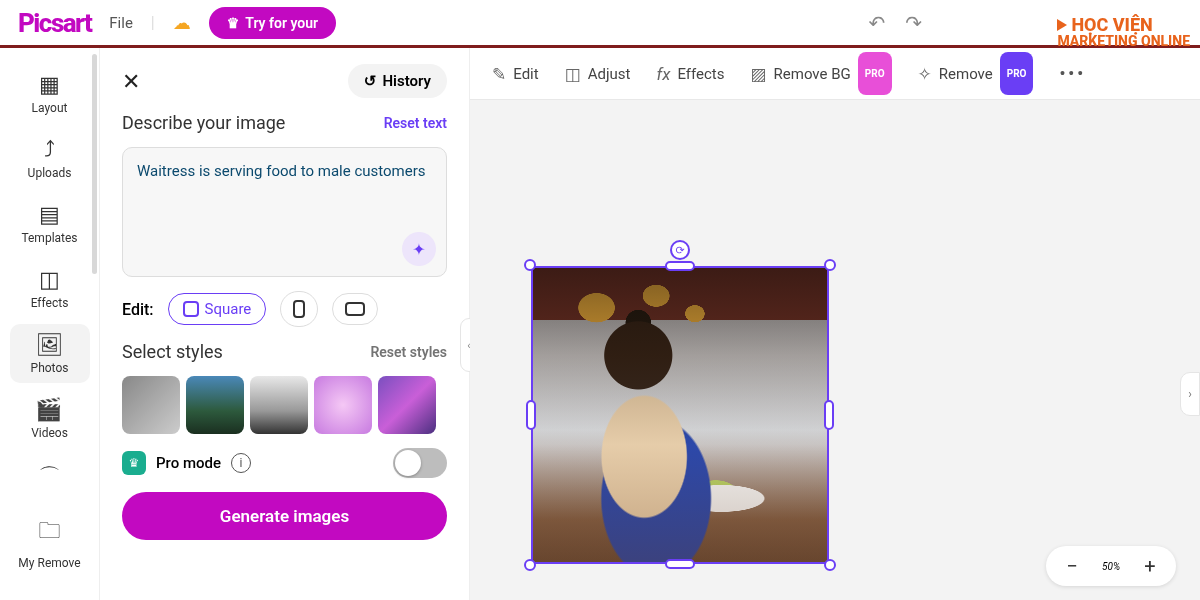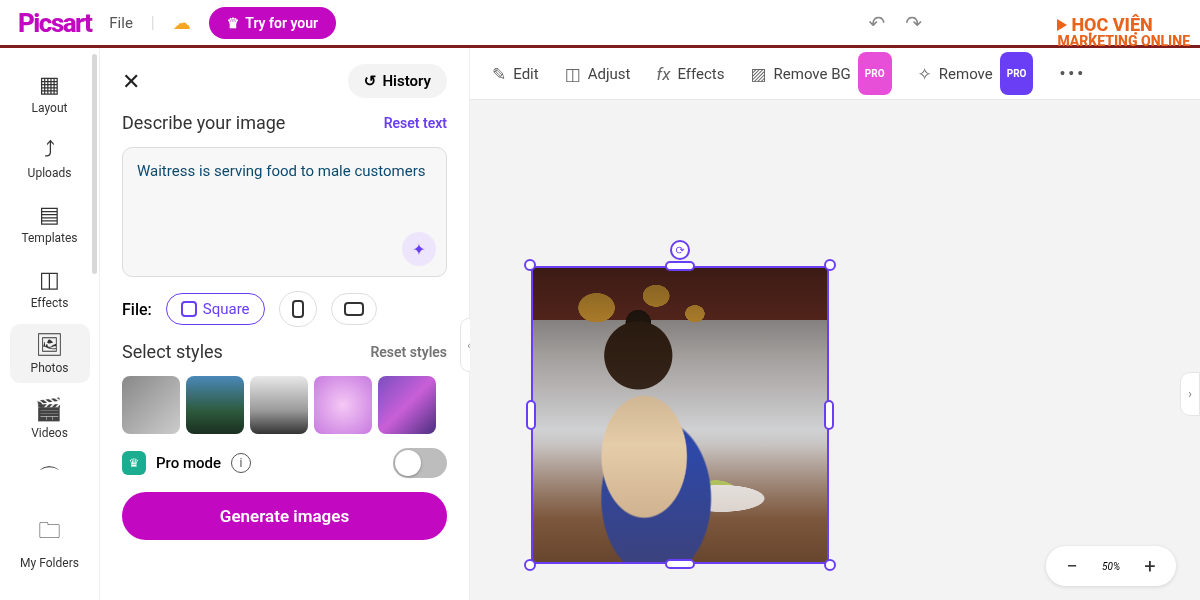--- a/index.html
+++ b/index.html
@@ -163,21 +163,21 @@
       </div>
     <div class="rail-item">
         <span class="rail-ico">🎬</span>
         <span class="rail-lbl">Videos</span>
       </div>
     <div class="rail-item">
         <span class="rail-ico">⌒</span>
       </div>
     <div class="rail-item">
         <span class="rail-ico">🗀</span>
-        <span class="rail-lbl">My Folders</span>
+        <span class="rail-lbl">My Remove</span>
       </div>
   </div>
   <div class="rail-scroll"></div>
 
   <div class="panel">
     <div class="panel-top">
       <span class="close-x">✕</span>
       <button class="history-btn">
           <span>↺</span>
           <span>History</span>
@@ -187,21 +187,21 @@
       <div class="section-title">Describe your image</div>
       <span class="link">Reset text</span>
     </div>
     <div class="prompt-box">
       <div class="prompt-text">Waitress is serving food to male customers</div>
       <div class="spark-btn">
           <span>✦</span>
         </div>
     </div>
     <div class="size-row">
-      <span class="size-lbl">File:</span>
+      <span class="size-lbl">Edit:</span>
       <div class="chip sel">
           <span class="chip-ico-sq"></span>
           <span>Square</span>
         </div>
       <div class="chip icon-only">
           <span class="chip-ico-port"></span>
         </div>
       <div class="chip icon-only">
           <span class="chip-ico-land"></span>
         </div>

